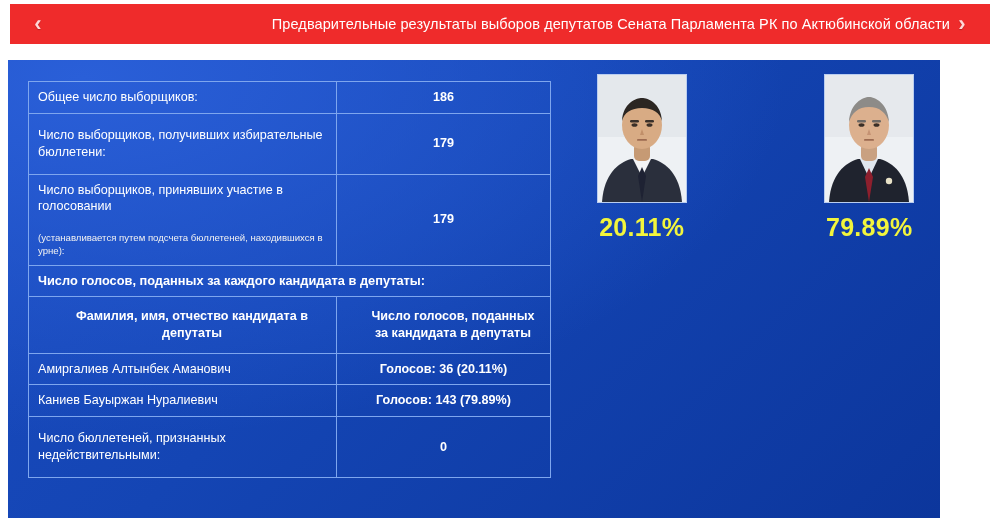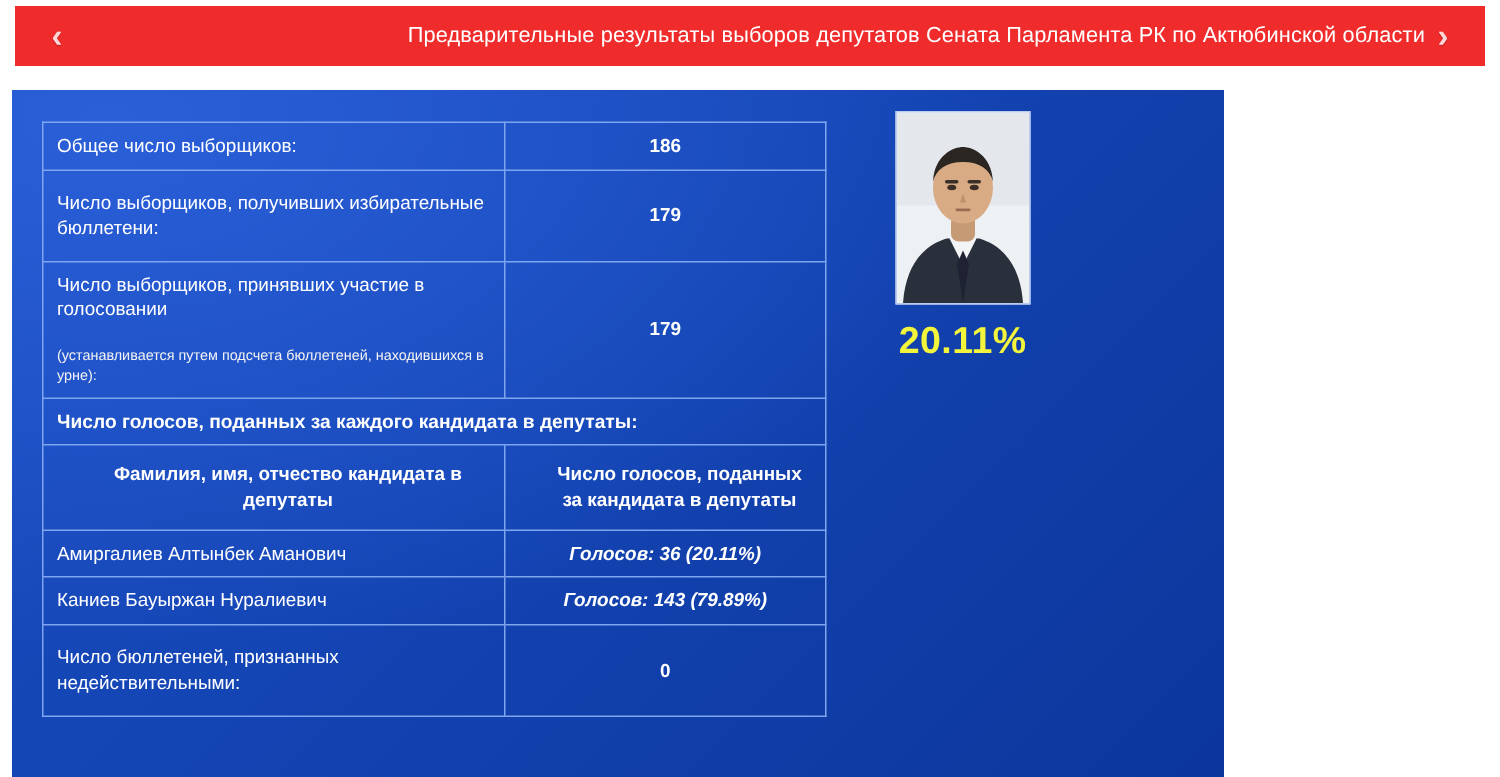--- a/index.html
+++ b/index.html
@@ -49,21 +49,21 @@
     letter-spacing: .1px;
     white-space: nowrap;
     overflow: hidden;
   }
 
   
   .panel {
     position: absolute;
     left: 8px;
     top: 60px;
-    width: 808px;
+    width: 932px;
     height: 458px;
     background:
       radial-gradient(ellipse at 8% 4%, #2a5fd8 0%, rgba(42,95,216,0) 58%),
       linear-gradient(135deg, #1b4cc0 0%, #1445b4 42%, #0c369c 100%);
     box-sizing: border-box;
     overflow: hidden;
   }
 
   .panel-inner {
     position: relative;
@@ -114,21 +114,20 @@
     font-size: 12.6px;
     padding-top: 11px;
     padding-bottom: 11px;
     padding-left: 28px;
   }
   .votes-cell {
     color: #ffe800;
     font-weight: bold;
     font-size: 12.8px;
     text-align: center;
-    font-style: italic;
   }
   .cand-name-cell {
     font-size: 12.4px;
     padding-top: 10px;
     padding-bottom: 10px;
   }
   .tall-cell { height: 46px; }
 
   
   .candidates {

